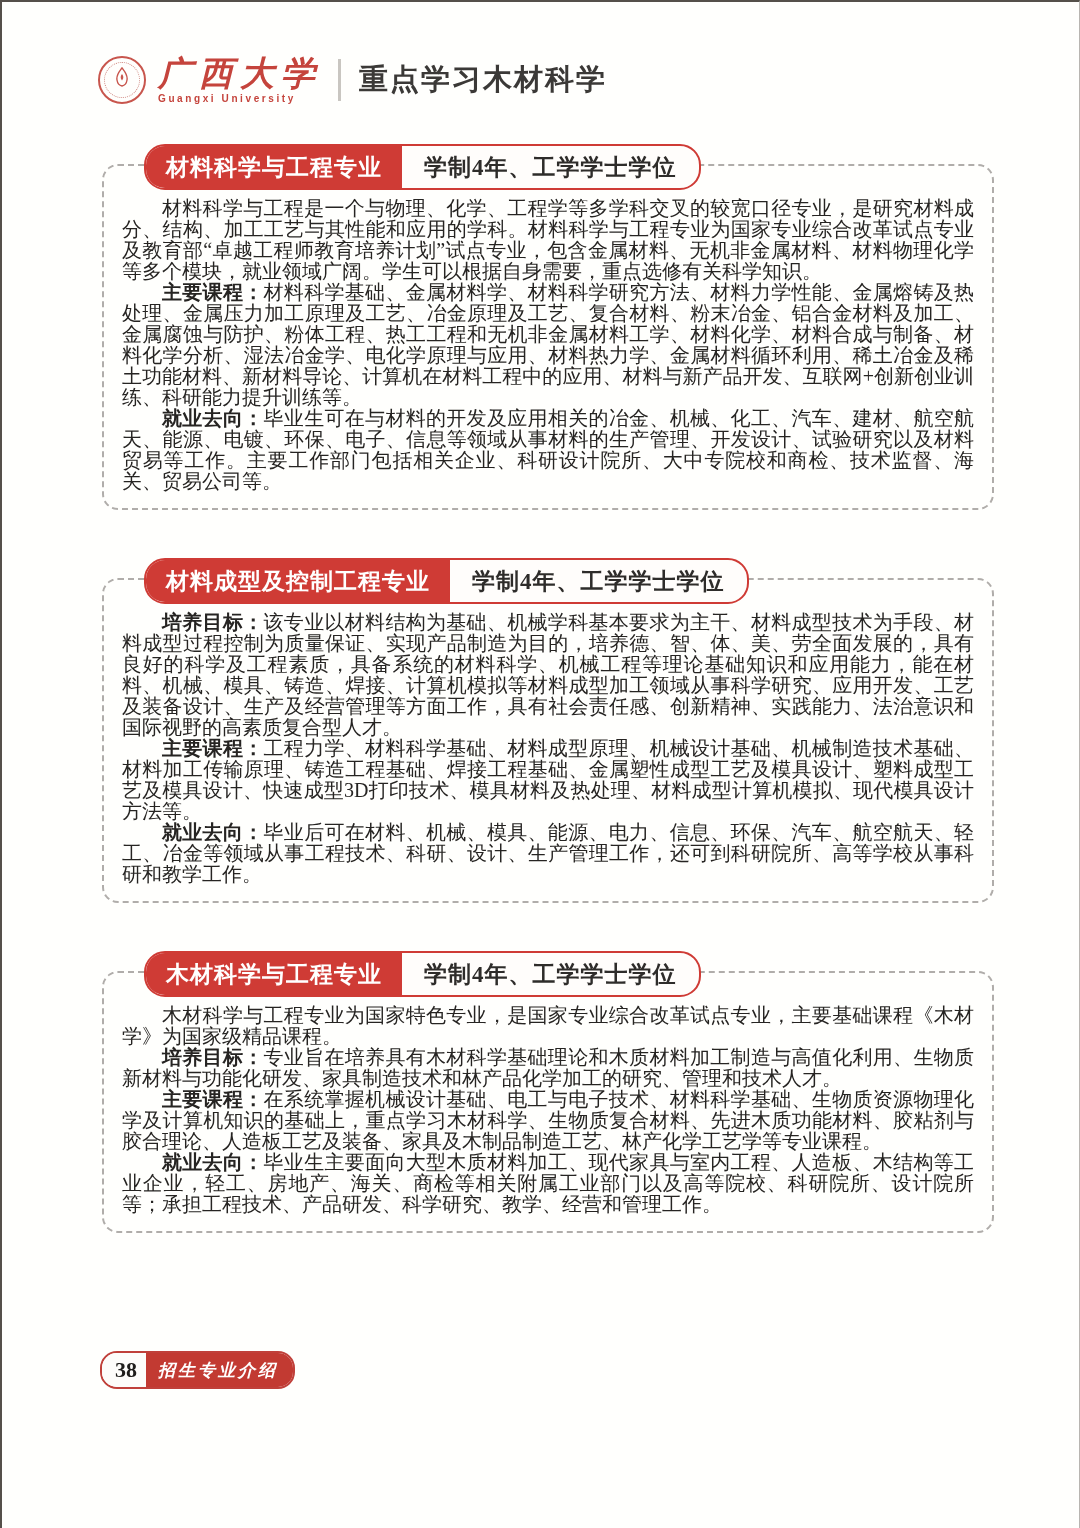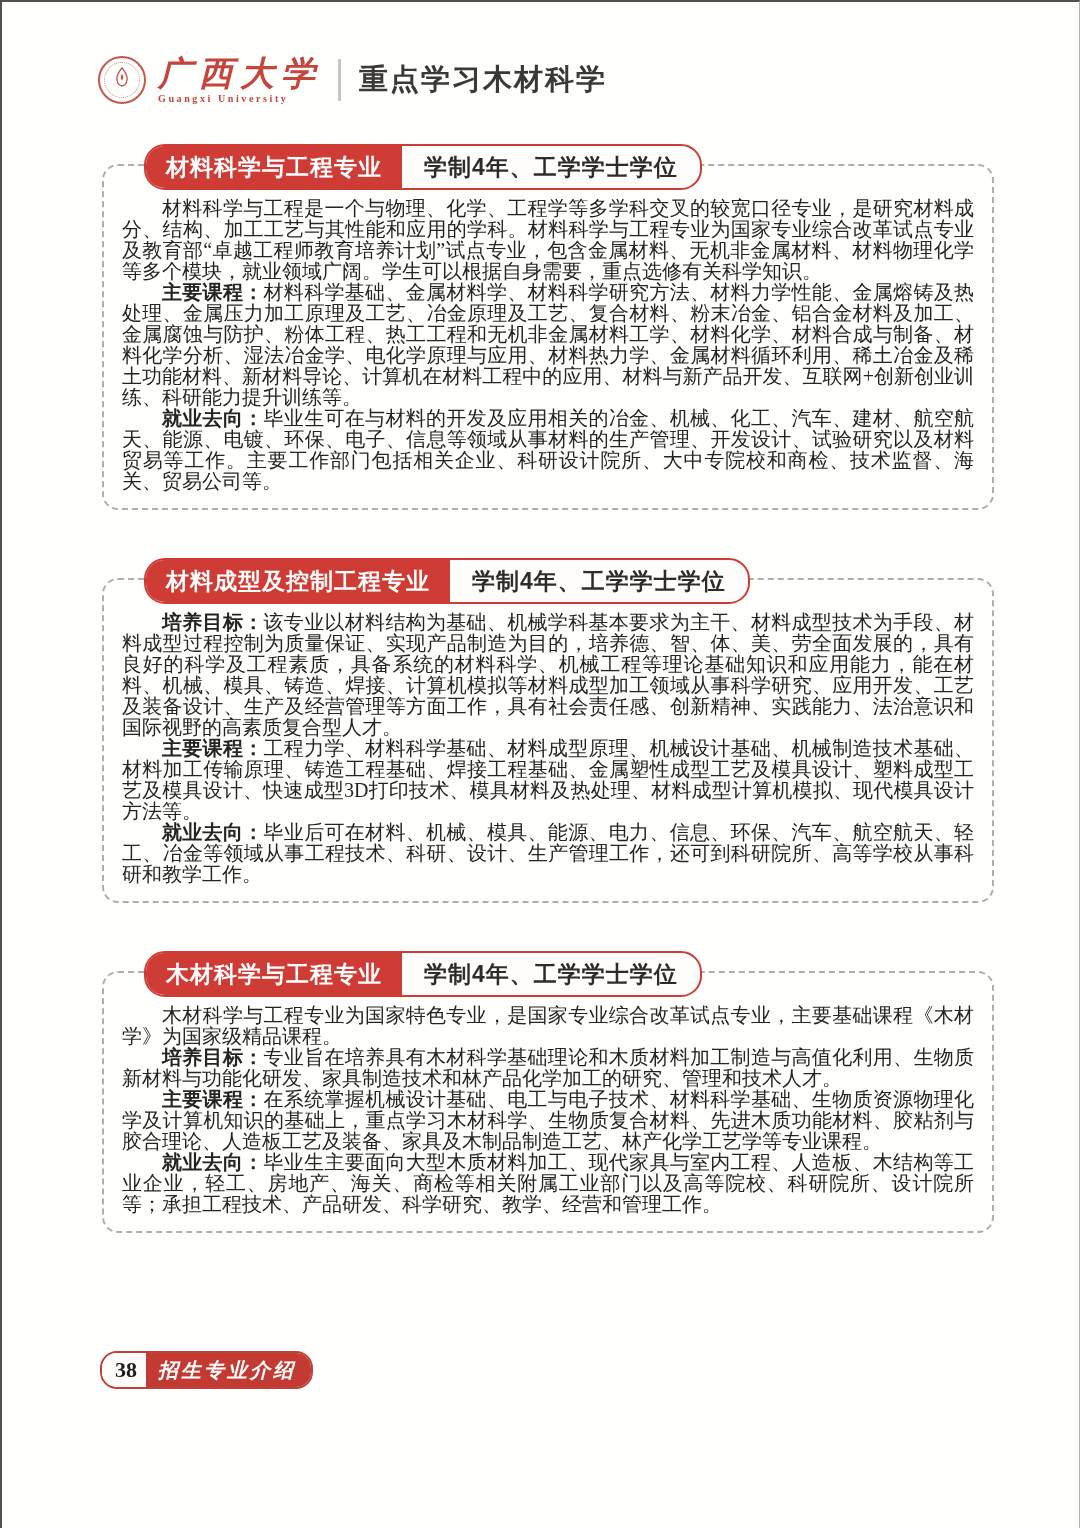--- a/index.html
+++ b/index.html
@@ -31,21 +31,21 @@
   }
   .seal svg { width:20px; height:26px; }
   .uni-block { margin-left:12px; }
   .uni-name {
     font-size:34px; line-height:34px; color:#c5443c;
     font-weight:bold; font-style:italic; letter-spacing:7px;
   }
   .uni-en {
     font-size:10px; color:#c5443c; font-weight:bold;
     letter-spacing:2.6px; margin-top:2px;
-    font-family:Liberation Serif, serif;
+    font-family:Liberation Sans, sans-serif;
   }
   .header-divider { width:3px; height:42px; background:#c9c6c1; margin:0 18px 0 16px; }
   .college {
     font-size:29px; font-weight:bold; color:#3b3937; letter-spacing:2px;
     font-family:"Liberation Sans","DejaVu Sans",sans-serif;
   }
 
   
   .section {
     position:relative;
@@ -57,21 +57,21 @@
     padding:32px 18px 16px 18px;
   }
   .section.first  { margin-top:60px; }
   .section.gap    { margin-top:68px; }
 
   .badge {
     position:absolute; top:-22px; left:40px;
     display:flex; align-items:stretch;
     height:42px; border-radius:21px; overflow:hidden;
     border:2px solid #cf3b35; background:#fffdfb;
-    font-family:Liberation Sans, sans-serif;
+    font-family:Liberation Serif, serif;
   }
   .badge-title {
     background:#cf3b35; color:#ffffff; font-weight:bold; font-size:23px;
     display:flex; align-items:center; padding:0 20px; letter-spacing:1px;
   }
   .badge-degree {
     color:#2e2c2a; font-weight:bold; font-size:23px;
     display:flex; align-items:center; padding:12px 22px; letter-spacing:1px;
   }
 
@@ -88,21 +88,21 @@
     border-radius:17px; overflow:hidden;
     border:2px solid #c0403a; box-sizing:content-box;
     font-family:"Liberation Serif","DejaVu Serif",serif;
   }
   .page-num {
     background:#fdfcfa; color:#1f1d1b; font-size:22px; font-weight:bold;
     display:flex; align-items:center; padding:0 9px 0 13px;
   }
   .footer-label {
     background:#c23a32; color:#ffffff; font-style:italic; font-weight:bold;
-    font-size:20px; display:flex; align-items:center;
+    font-size:17px; display:flex; align-items:center;
     padding:0 15px 0 12px; letter-spacing:3px;
   }
 </style>
 </head>
 <body>
 
 <div class="page">
 
   <div class="header">
     <div class="seal">

